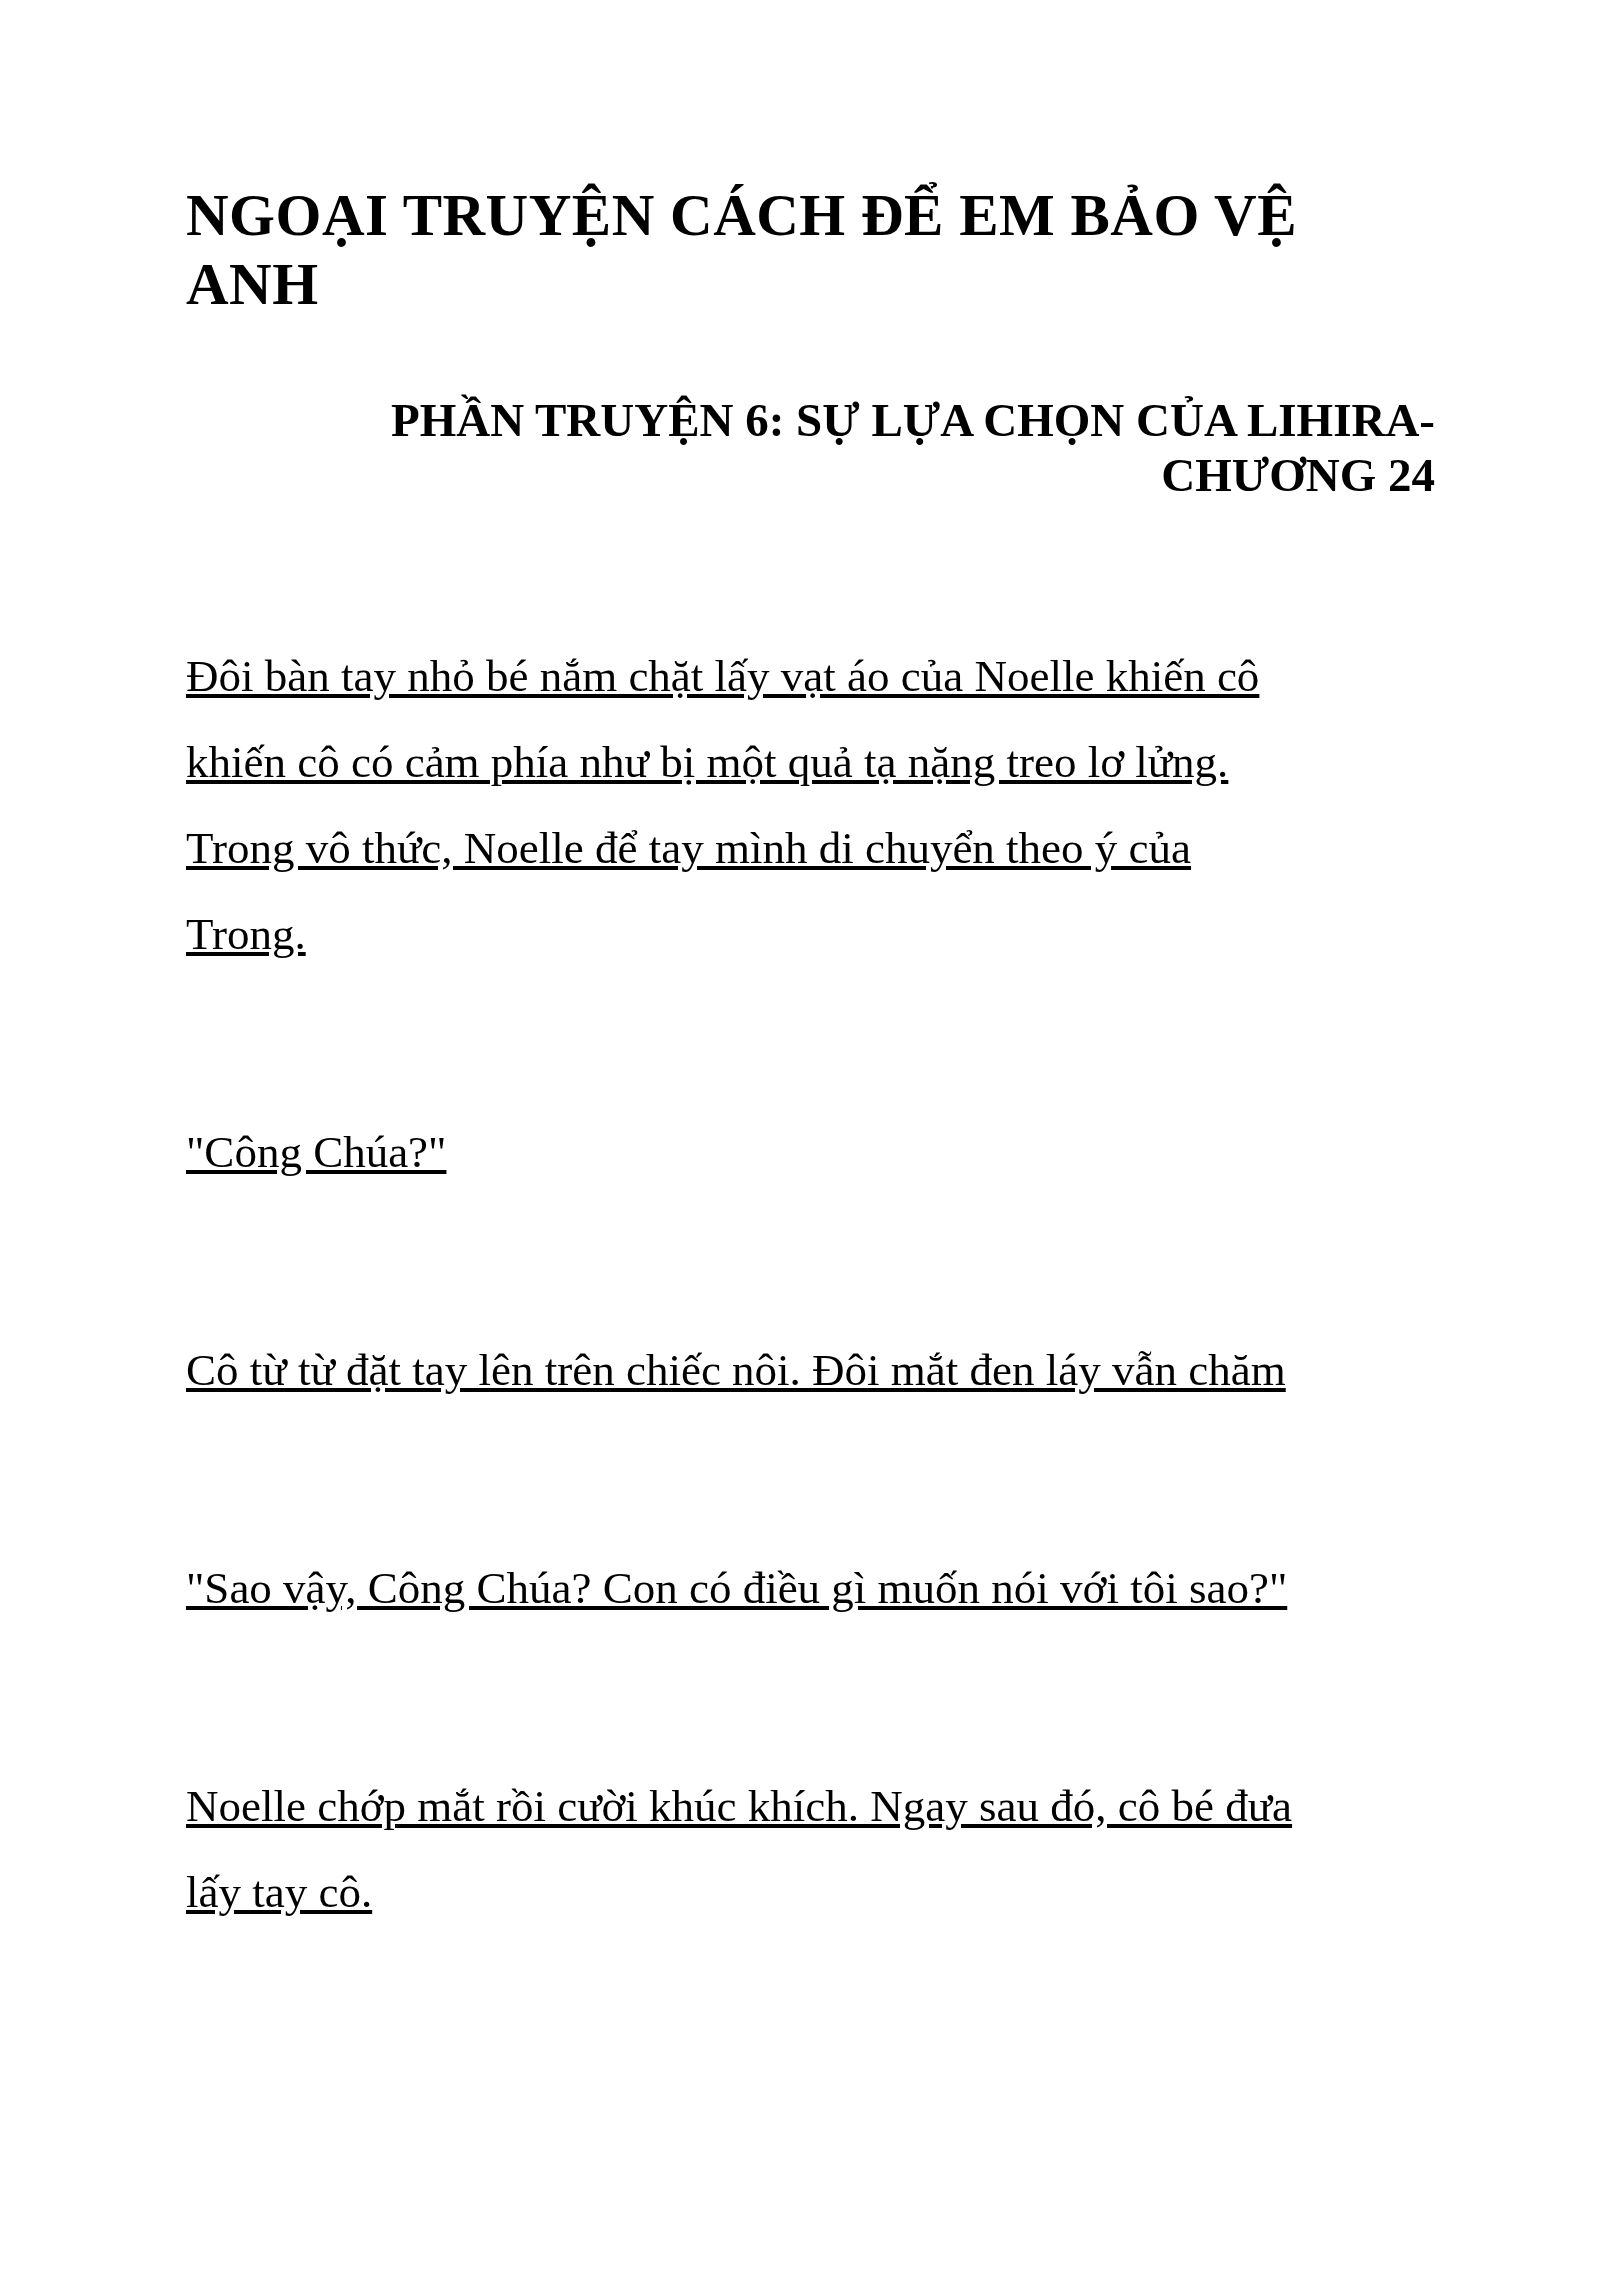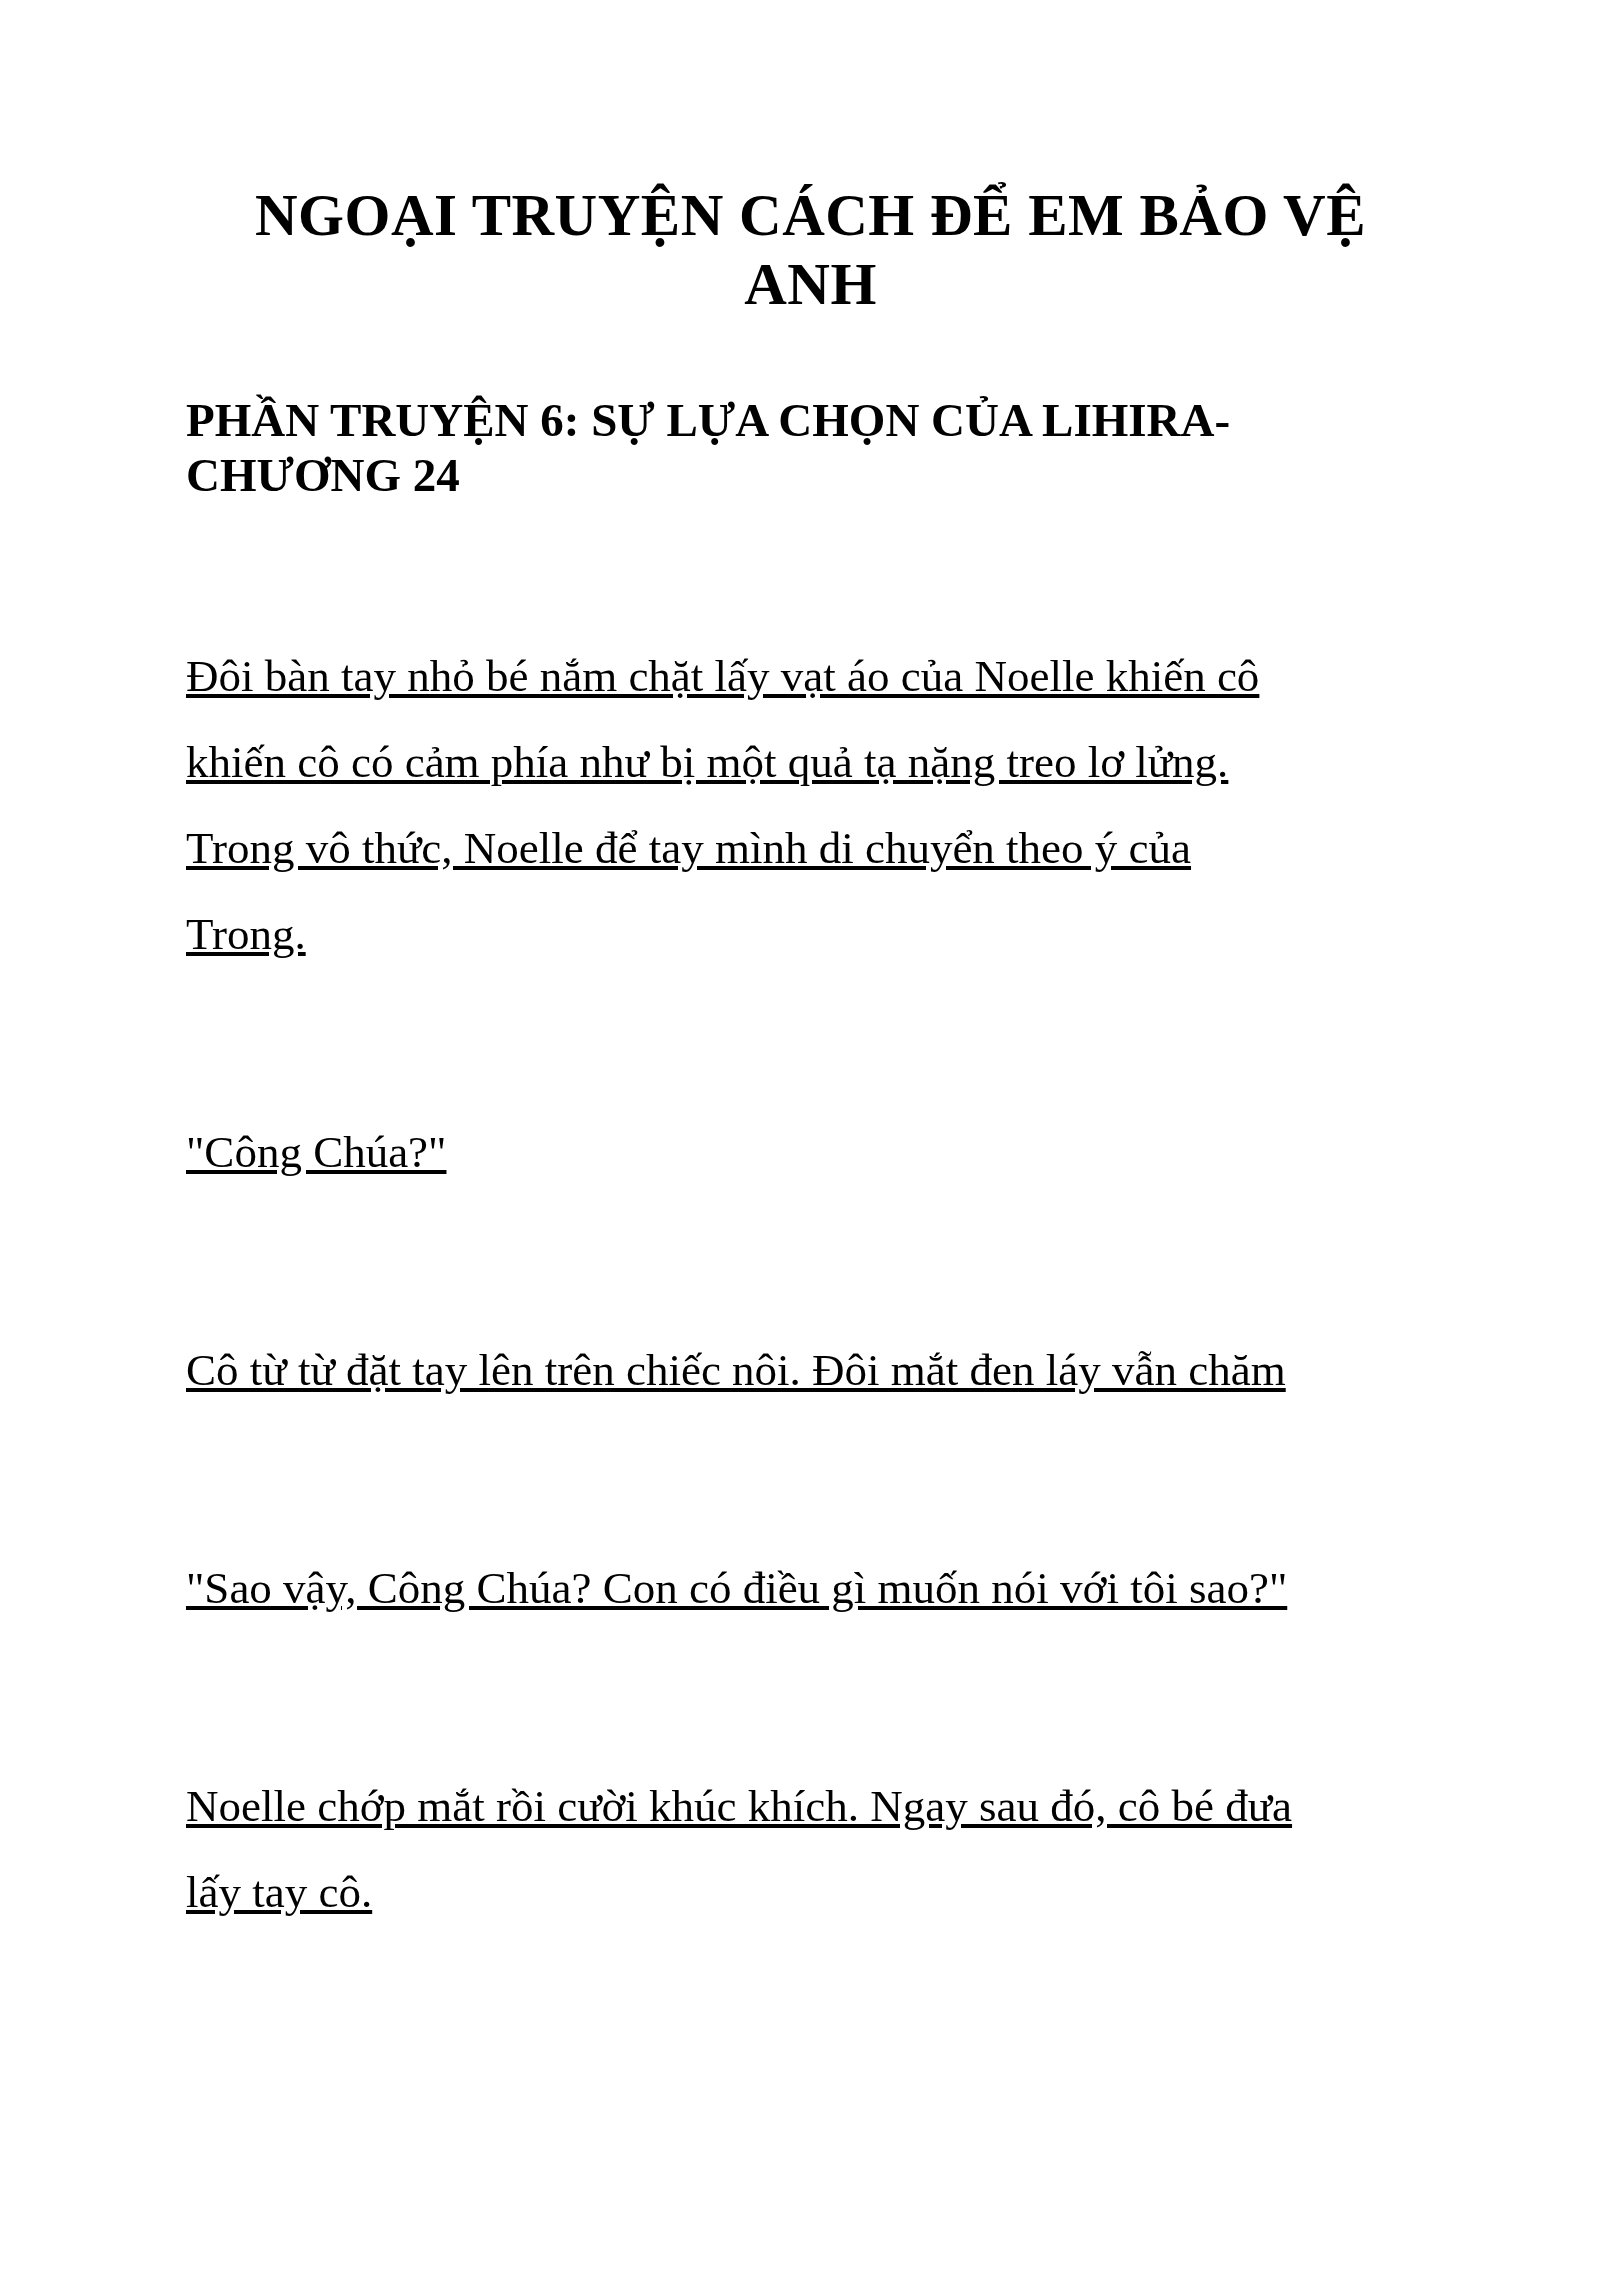--- a/index.html
+++ b/index.html
@@ -17,29 +17,29 @@
     color: #000000;
   }
   .doc {
     padding: 181px 186px 0 186px;
   }
   .doc-title {
     margin: 0 0 74px 0;
     font-size: 59px;
     line-height: 69px;
     font-weight: 700;
-    text-align: center;
+    text-align: left;
     letter-spacing: 0.5px;
   }
   .doc-subtitle {
     margin: 0;
     font-size: 47px;
     line-height: 55px;
     font-weight: 700;
-    text-align: left;
+    text-align: right;
   }
   .story-body {
     margin-top: 130px;
     text-decoration: underline;
   }
   .story-paragraph {
     margin: 0 0 132px 0;
     font-size: 45px;
     line-height: 86px;
     font-weight: 400;

